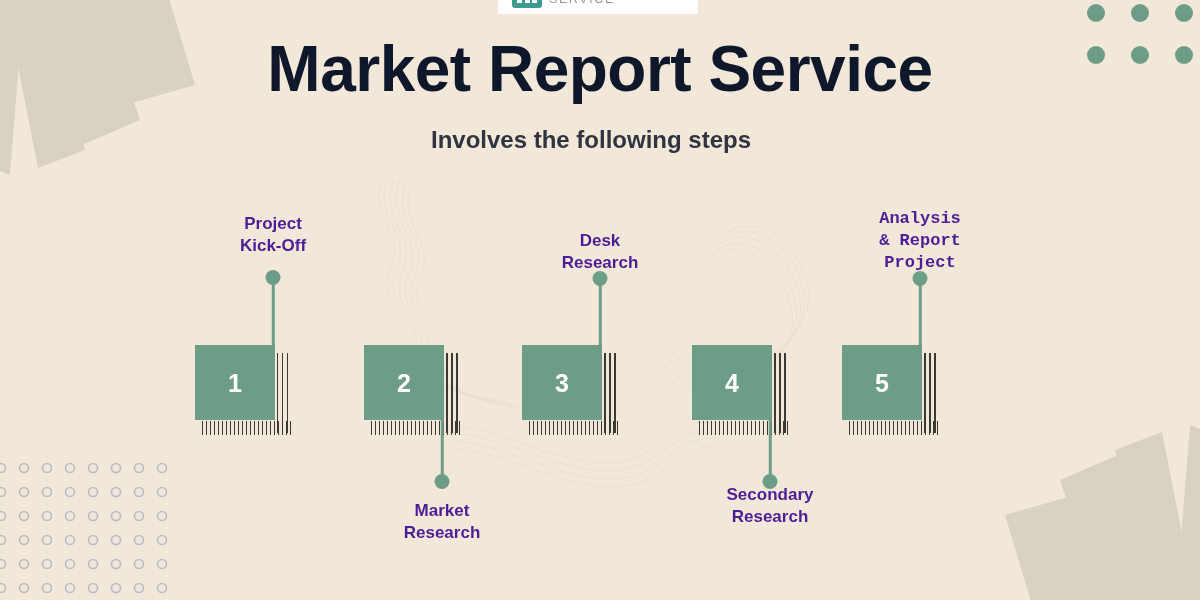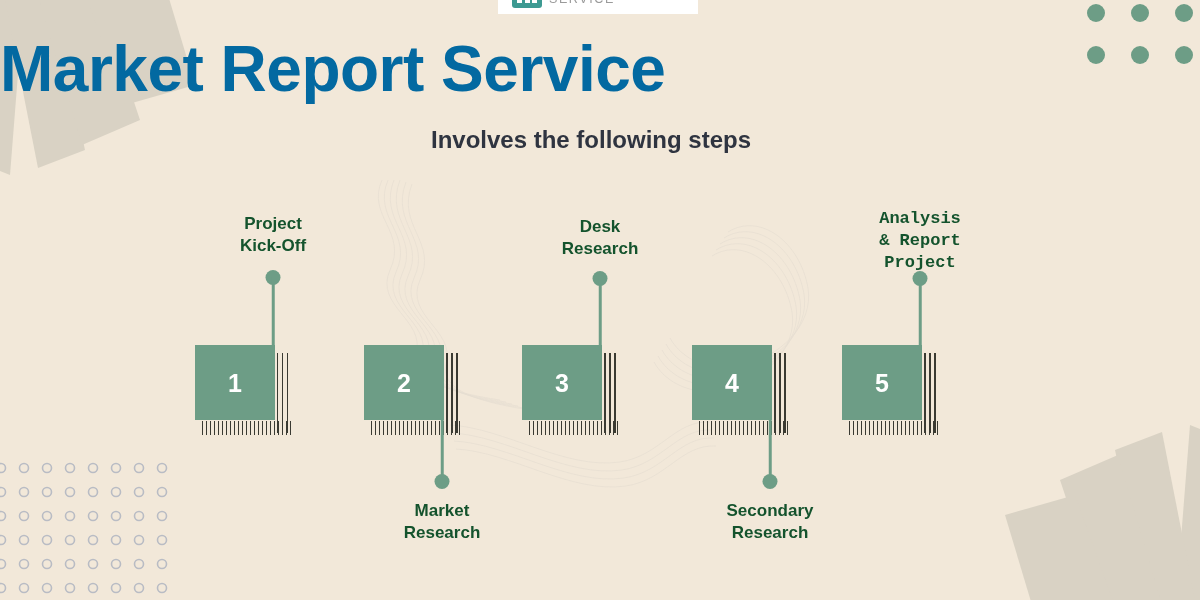--- a/index.html
+++ b/index.html
@@ -36,38 +36,39 @@
     display:flex; align-items:center; justify-content:center; gap:2.5px;
   }
   .logo-mark i { display:block; width:5px; height:8px; background:#ffffff; }
   .logo-word {
     font-size:12.5px; letter-spacing:1.6px; color:#9a9a9a; font-weight:400;
   }
 
   
   .title {
     position:absolute; top:32px; left:0; width:1200px;
-    font-size:64px; font-weight:bold; color:#0369a1;
+    text-align:center;
+    font-size:64px; font-weight:bold; color:#0f172a;
     letter-spacing:-0.5px;
   }
   .subtitle {
     position:absolute; top:126px; left:0; width:1182px;
     text-align:center;
     font-size:24px; font-weight:bold; color:#2f3440;
   }
 
   
   .steps { position:absolute; left:0; top:0; width:1200px; height:600px; }
 
   .step { position:absolute; width:200px; }
 
   .step-label {
     position:absolute; width:200px; left:0;
     text-align:center;
-    font-size:17px; font-weight:bold; color:#14532d;
+    font-size:17px; font-weight:bold; color:#4c1d95;
     line-height:1.28;
   }
 
   .connector { position:absolute; width:200px; left:0; }
   .connector .stem {
     position:absolute; left:100px; width:2.5px;
     background:#6d9d86; transform:translateX(-50%);
   }
   .connector .knob {
     position:absolute; left:100px; width:15px; height:15px;
@@ -256,21 +257,21 @@
       <div class="stem" style="top:0; height:60px;"></div>
       <div class="knob" style="top:54px;"></div>
     </div>
     <div class="step-label" style="top:500px;">
       <span>Market</span><br>
       <span>Research</span>
     </div>
   </div>
 
   <div class="step" style="left:500px; top:0;">
-    <div class="step-label" style="top:216px;">
+    <div class="step-label" style="top:230px;">
       <span>Desk</span><br>
       <span>Research</span>
     </div>
     <div class="connector" style="top:271px; height:80px;">
       <div class="knob" style="top:0;"></div>
       <div class="stem" style="top:7px; height:77px;"></div>
     </div>
     <div class="box-wrap">
       <div class="box">
         <span class="box-num">3</span>
@@ -285,21 +286,21 @@
       <div class="box">
         <span class="box-num">4</span>
       </div>
       <div class="hatch-right"></div>
       <div class="hatch-bottom"></div>
     </div>
     <div class="connector" style="top:420px; height:85px;">
       <div class="stem" style="top:0; height:60px;"></div>
       <div class="knob" style="top:54px;"></div>
     </div>
-    <div class="step-label" style="top:500px;">
+    <div class="step-label" style="top:484px;">
       <span>Secondary</span><br>
       <span>Research</span>
     </div>
   </div>
 
   <div class="step" style="left:820px; top:0;">
     <div class="step-label" style="top:208px;font-family:Liberation Mono, monospace;">
       <span>Analysis</span><br>
       <span>&amp; Report</span><br>
       <span>Project</span>

